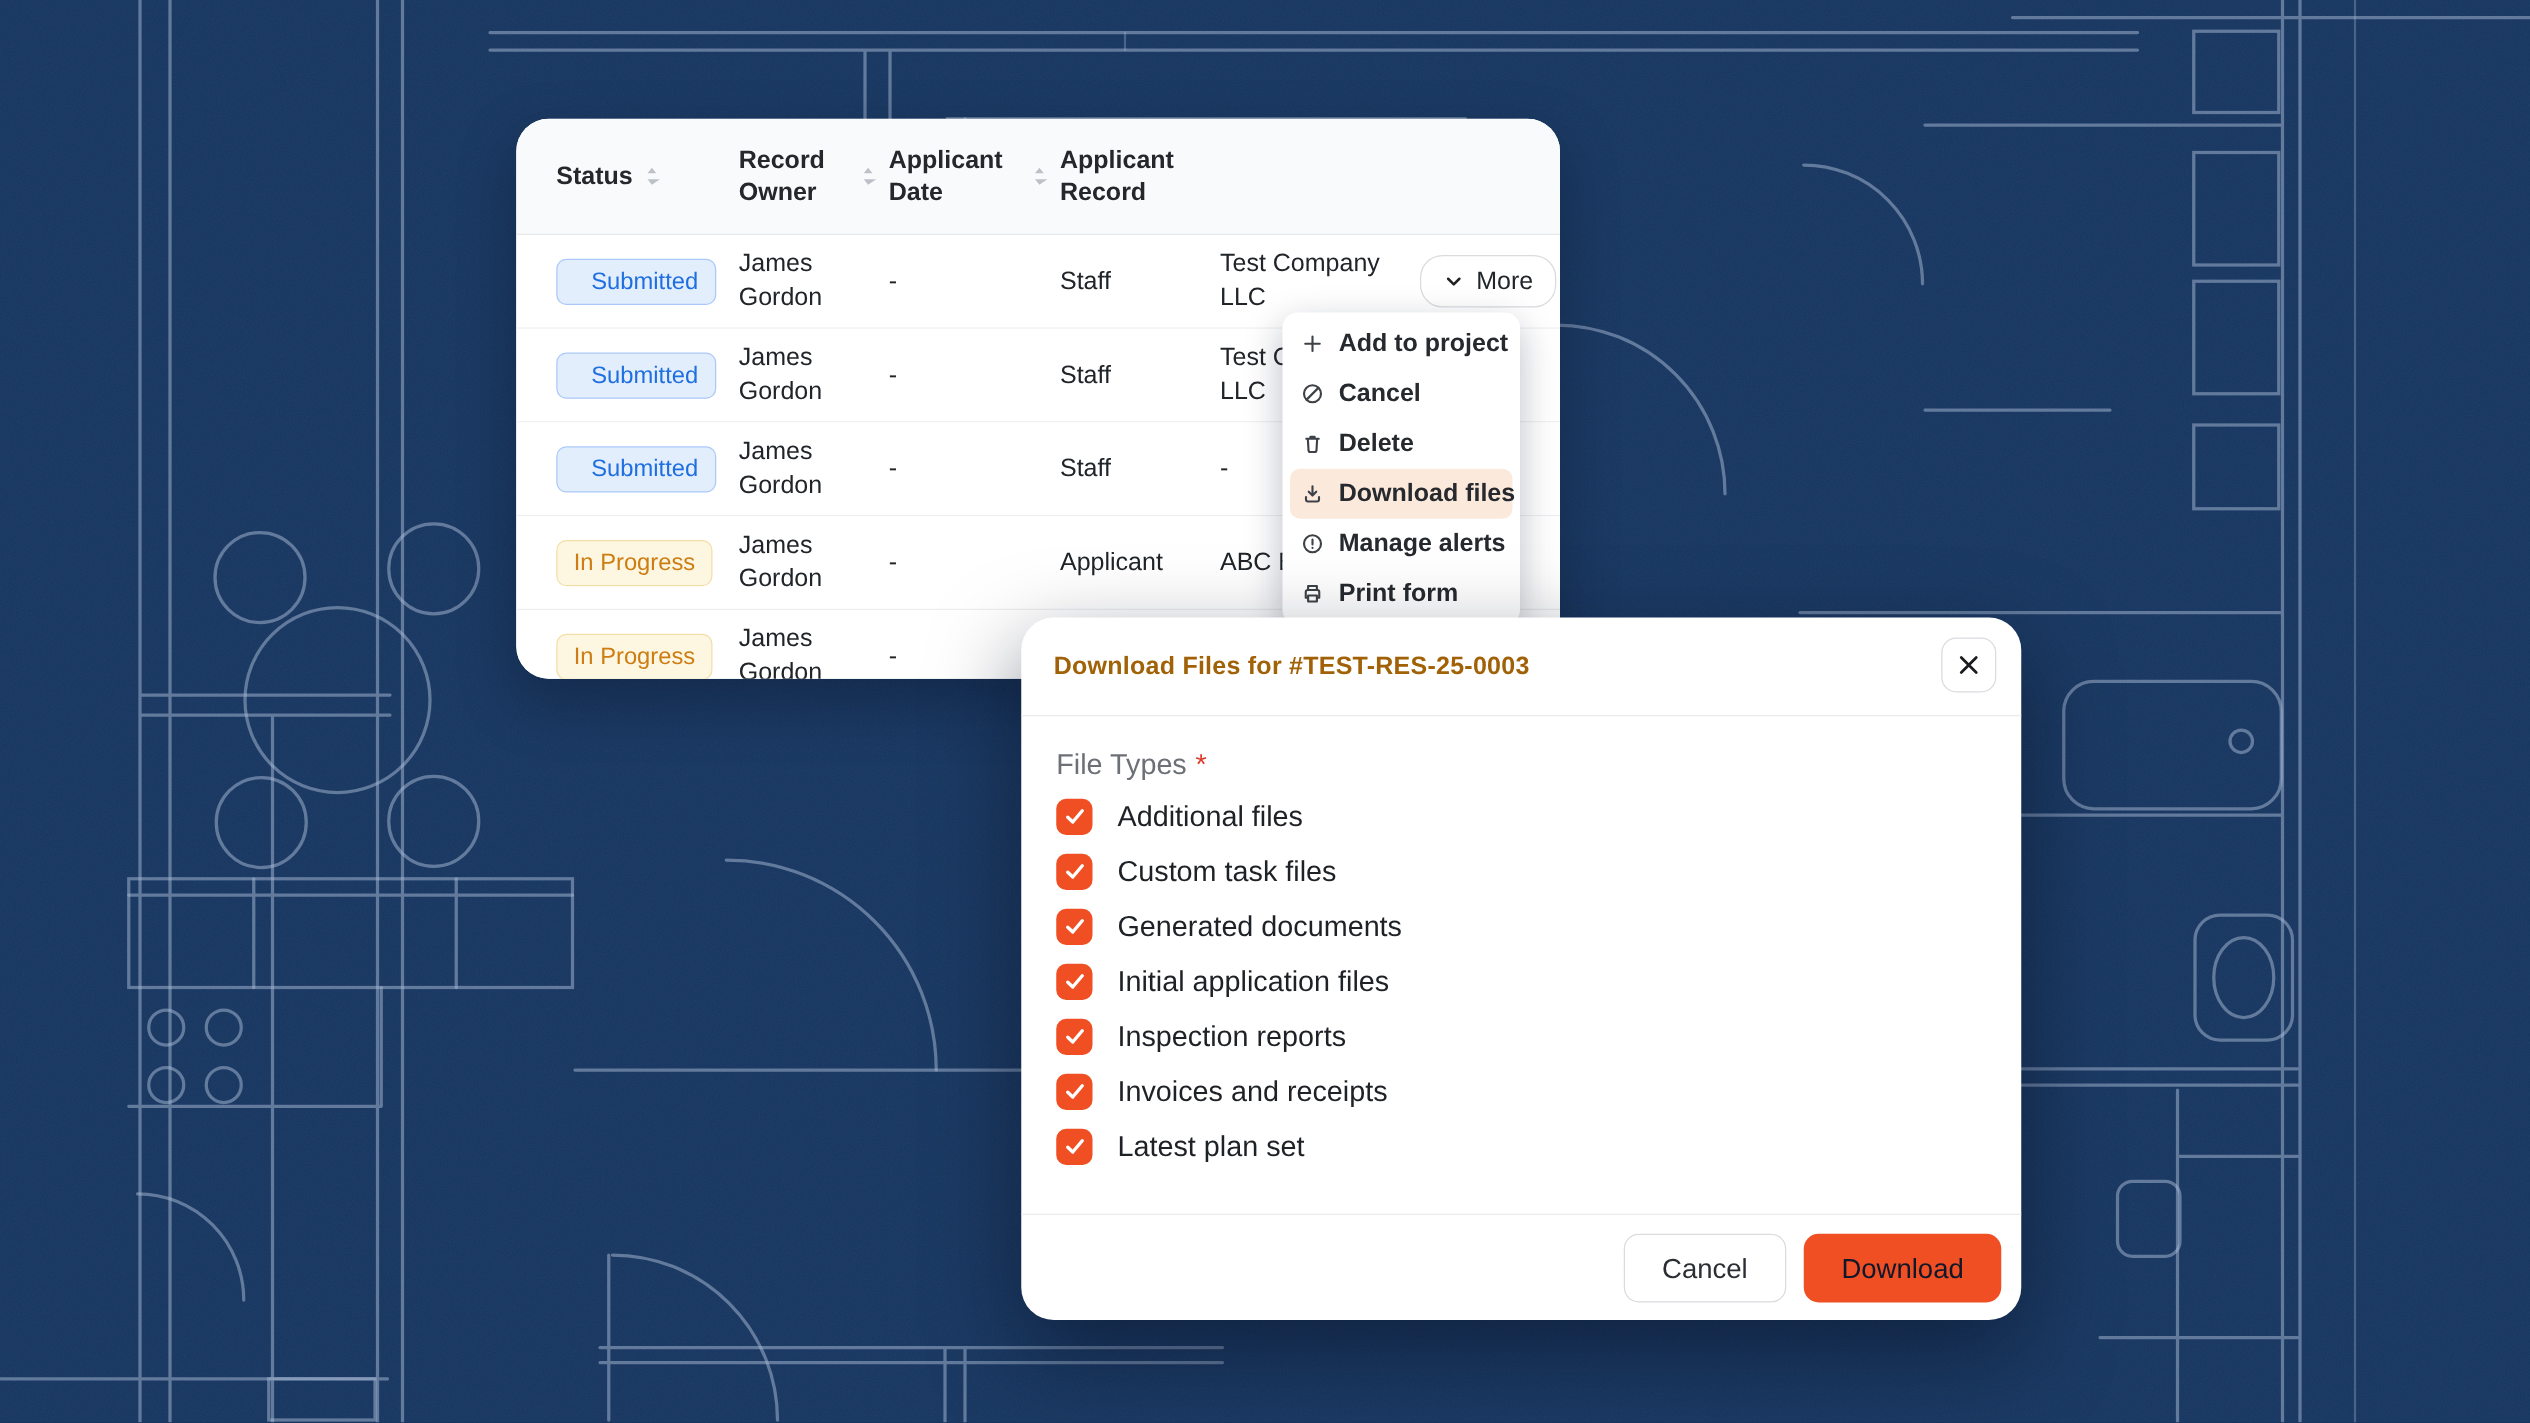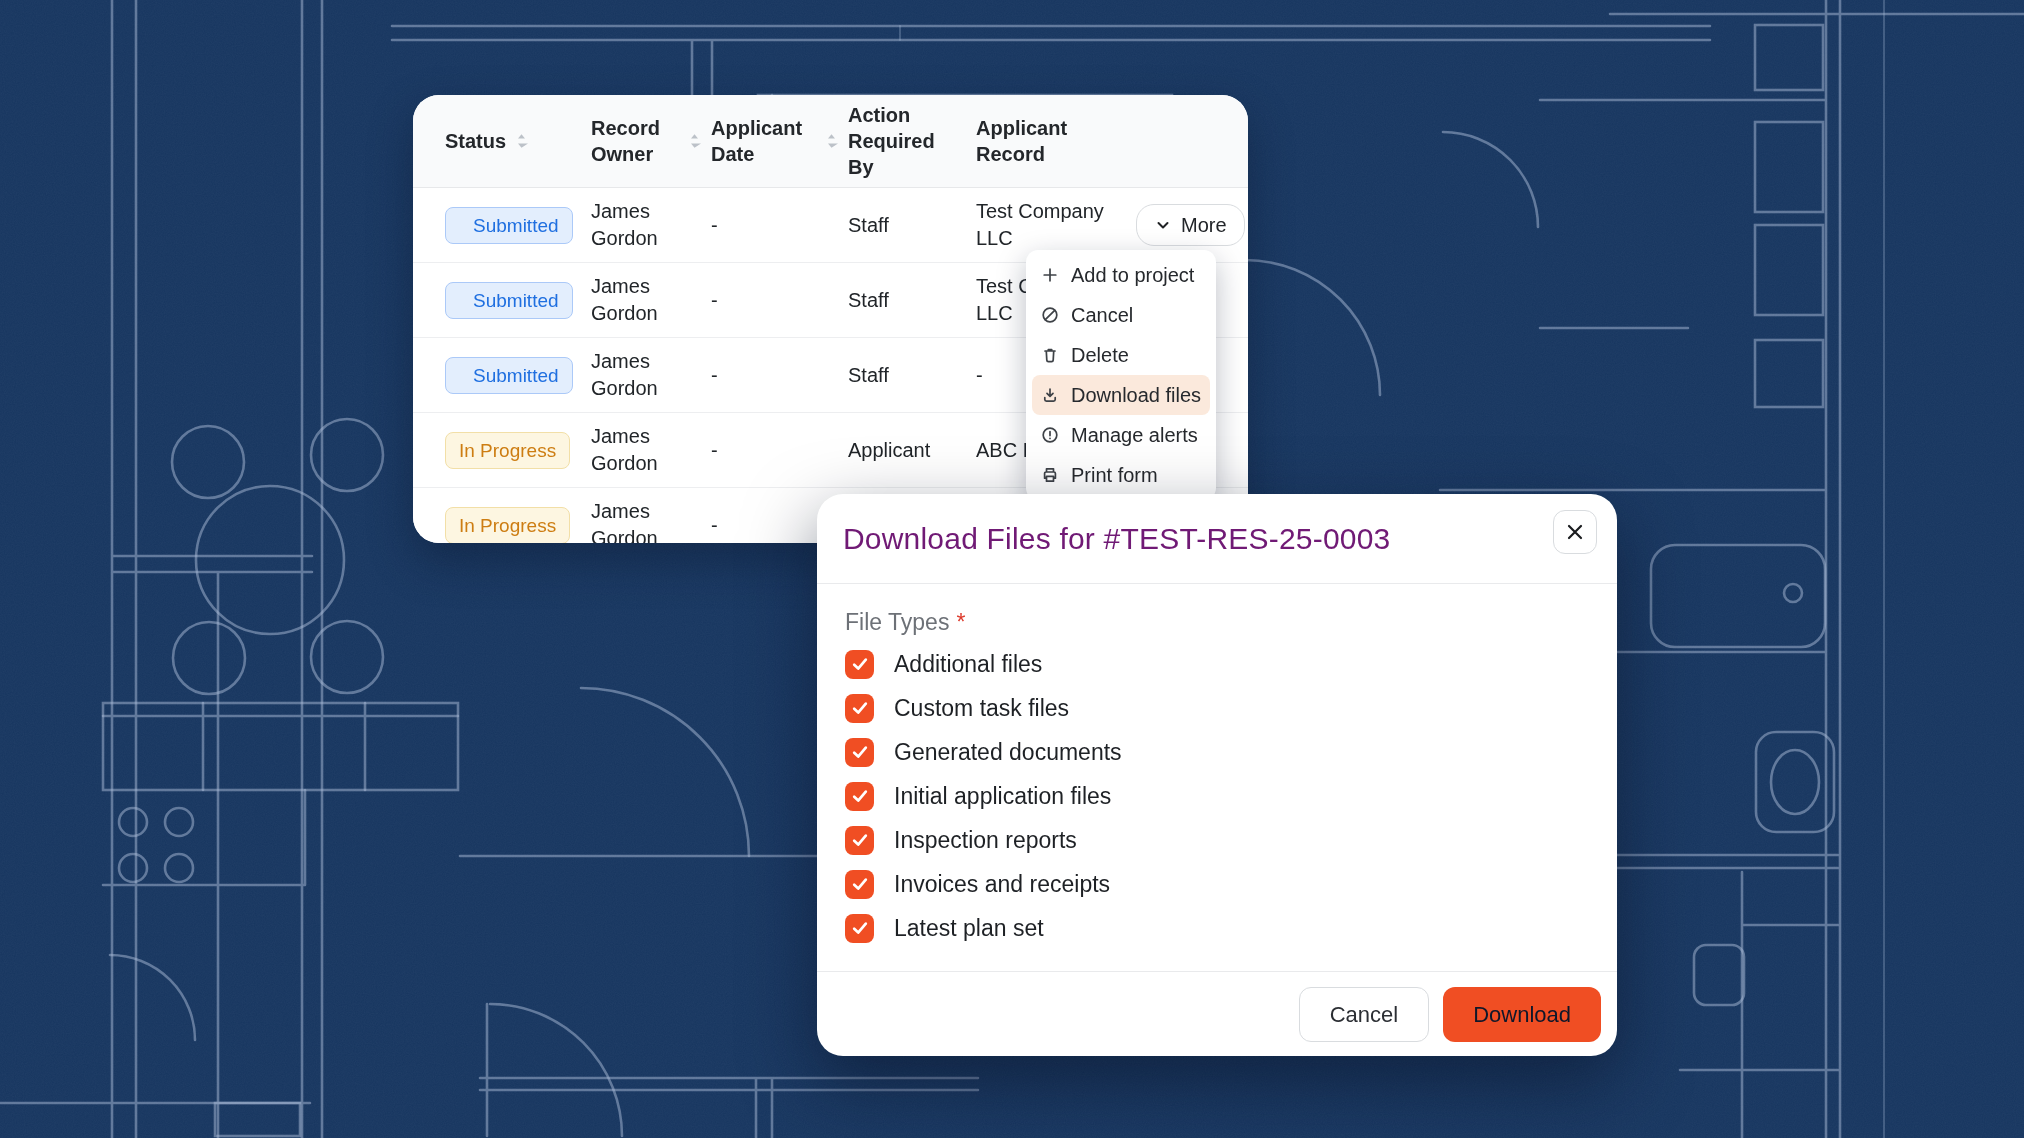--- a/index.html
+++ b/index.html
@@ -32,30 +32,30 @@
   .badge.in-progress{background:var(--progress-bg); border-color:var(--progress-border); color:var(--progress-text);}
   .td-action{justify-content:flex-end; padding-right:30px;}
   .more-btn{display:inline-flex; align-items:center; gap:9px; height:42px; padding:0 17px; background:#fff;
             border:1.5px solid var(--border); border-radius:18px; font-size:20px; color:#222529; cursor:pointer;
             font-family:inherit;}
 
   
   .menu{position:absolute; left:1026px; top:250px; width:190px; background:#fff; border-radius:12px; z-index:2;
         padding:5px 0; box-shadow:0 10px 30px rgba(10,20,45,.28);}
   .menu-item{display:flex; align-items:center; gap:11px; height:40px; margin:0 6px; padding:0 8px;
-             border-radius:8px; font-size:20px; color:#26292d; cursor:pointer; white-space:nowrap;}
+             border-radius:8px; font-size:20px; color:#26292d; cursor:pointer; white-space:nowrap;font-weight:bold;}
   .menu-item.hl{background:var(--accent-soft);}
   .mi-icon{display:inline-flex; width:20px; height:20px;}
   .mi-icon svg{stroke:#3e4247; fill:none; stroke-width:1.7; stroke-linecap:round; stroke-linejoin:round;}
 
   
   .modal{position:absolute; left:817px; top:494px; width:800px; height:562px; background:#fff;
          border-radius:26px; z-index:3; box-shadow:0 26px 70px rgba(5,14,34,.5); display:flex; flex-direction:column;}
   .modal-header{position:relative; padding:28px 80px 27px 26px; border-bottom:1px solid var(--divider);}
-  .modal-title{font-size:30px; font-weight:400; color:#701a75; letter-spacing:.2px;}
+  .modal-title{font-size:20px; font-weight:700; color:#a16207; letter-spacing:.2px;}
   .close-btn{position:absolute; right:20px; top:16px; width:44px; height:44px; background:#fff;
              border:1.5px solid var(--border); border-radius:12px; display:flex; align-items:center; justify-content:center; cursor:pointer;}
   .modal-body{flex:1; padding:25px 28px 0 28px;}
   .field-label{font-size:23px; color:var(--muted); margin-bottom:6px;}
   .req{color:#dd3b2d; margin-left:7px;}
   .check-row{display:flex; align-items:center; gap:20px; height:44px; cursor:pointer;}
   .checkbox{width:29px; height:29px; border-radius:8px; background:var(--accent); display:flex; align-items:center; justify-content:center; flex:0 0 auto;}
   .check-label{font-size:23px; color:#1e2125;}
   .modal-footer{display:flex; justify-content:flex-end; gap:14px; padding:15px 16px 14px; border-top:1px solid var(--divider);}
   .btn{height:55px; border-radius:12px; font-size:22px; font-family:inherit; cursor:pointer; padding:0 30px;}
@@ -129,24 +129,20 @@
   <div class="th">
     <span class="th-label">Applicant Date</span>
     <span class="sort">
       <svg width="13" height="20" viewBox="0 0 13 20">
               <path d="M6.5 3.2 10 7.6H3Z" fill="#bcc1c8"></path>
               <path d="M6.5 16.8 3 12.4h10Z" fill="#bcc1c8"></path>
             </svg>
     </span>
   </div>
 
-  <div class="th">
-    <span class="th-label">Action Required By</span>
-
-  </div>
 
   <div class="th">
     <span class="th-label">Applicant Record</span>
 
   </div>
 </div>
     <div id="tbody">
   <div class="tr">
     <div class="td">
             <span class="badge submitted">Submitted</span>

